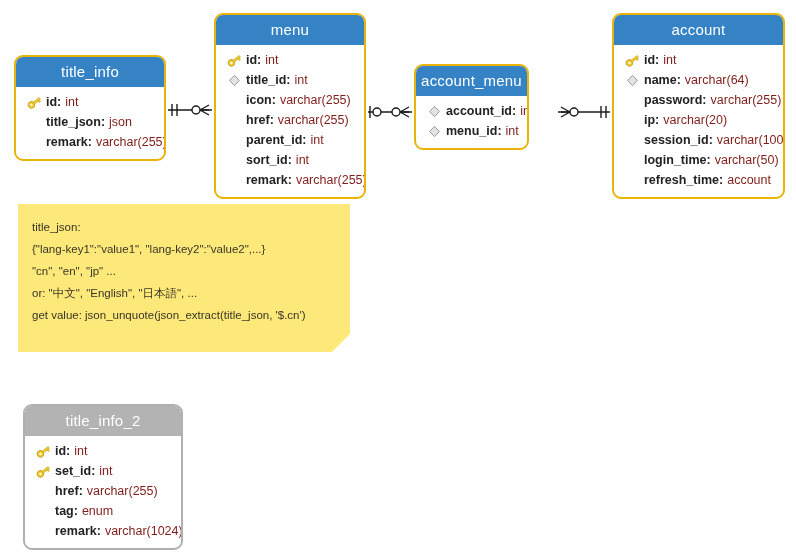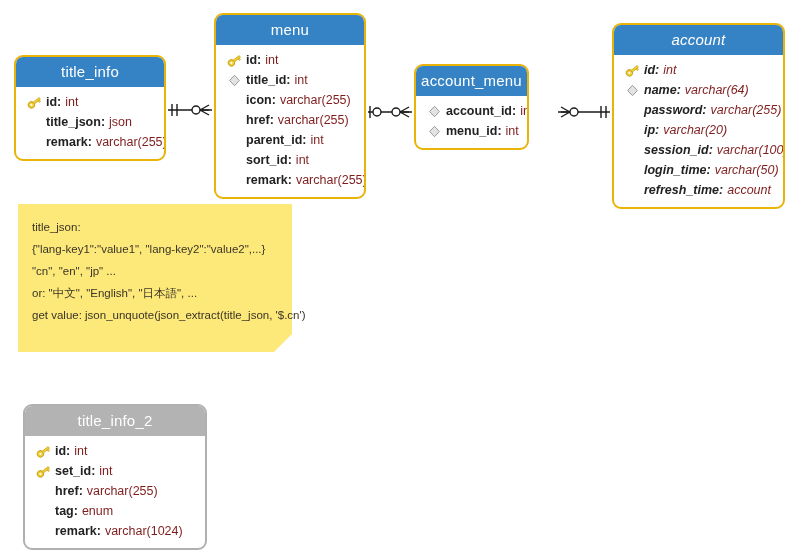--- a/index.html
+++ b/index.html
@@ -253,21 +253,21 @@
             <svg width="13" height="13" viewBox="0 0 13 13">
               <polygon points="6.5,1.3 11.4,6.5 6.5,11.7 1.6,6.5" fill="#e3e3e3" stroke="#9a9a9a" stroke-width="1"></polygon>
             </svg>
           </span>
           <span class="field-name">menu_id</span>
           <span class="field-sep">:</span>
           <span class="field-type">int</span>
         </div>
       </div>
     </div>
-    <div class="entity blue" style="left: 612px; top: 23px; width: 173px; font-style: italic;">
+    <div class="entity blue" style="left: 612px; top: 13px; width: 173px;">
       <div class="entity-title">account</div>
       <div class="entity-body">
         <div class="field-row">
           <span class="field-icon">
             <svg width="15" height="13" viewBox="0 0 15 13">
               <g transform="rotate(-38 7.5 6.5)">
                 <circle cx="3.6" cy="6.5" r="3.1" fill="#f4cf34" stroke="#c8a520" stroke-width="1"></circle>
                 <circle cx="3.6" cy="6.5" r="1.1" fill="#ffffff"></circle>
                 <rect x="6.2" y="5.5" width="8" height="2.1" fill="#f4cf34" stroke="#c8a520" stroke-width=".7"></rect>
                 <rect x="11.2" y="7.3" width="1.6" height="2.2" fill="#f4cf34" stroke="#c8a520" stroke-width=".6"></rect>
@@ -313,21 +313,21 @@
           <span class="field-type">varchar(50)</span>
         </div>
         <div class="field-row">
           <span class="field-icon"></span>
           <span class="field-name">refresh_time</span>
           <span class="field-sep">:</span>
           <span class="field-type">account</span>
         </div>
       </div>
     </div>
-    <div class="entity gray" style="left: 23px; top: 404px; width: 184px;">
+    <div class="entity gray" style="left: 23px; top: 404px; width: 160px;">
       <div class="entity-title">title_info_2</div>
       <div class="entity-body">
         <div class="field-row">
           <span class="field-icon">
             <svg width="15" height="13" viewBox="0 0 15 13">
               <g transform="rotate(-38 7.5 6.5)">
                 <circle cx="3.6" cy="6.5" r="3.1" fill="#f4cf34" stroke="#c8a520" stroke-width="1"></circle>
                 <circle cx="3.6" cy="6.5" r="1.1" fill="#ffffff"></circle>
                 <rect x="6.2" y="5.5" width="8" height="2.1" fill="#f4cf34" stroke="#c8a520" stroke-width=".7"></rect>
                 <rect x="11.2" y="7.3" width="1.6" height="2.2" fill="#f4cf34" stroke="#c8a520" stroke-width=".6"></rect>
@@ -368,21 +368,21 @@
         <div class="field-row">
           <span class="field-icon"></span>
           <span class="field-name">remark</span>
           <span class="field-sep">:</span>
           <span class="field-type">varchar(1024)</span>
         </div>
       </div>
     </div>
   </div>
 
-<div class="note" id="note-box" style="left: 18px; top: 204px; width: 274px; height: 148px;">
+<div class="note" id="note-box" style="left: 18px; top: 204px; width: 332px; height: 148px;">
   <div id="note-lines">
       <div class="note-line">title_json:</div>
       <div class="note-line">{"lang-key1":"value1", "lang-key2":"value2",...}</div>
       <div class="note-line">"cn", "en", "jp" ...</div>
       <div class="note-line">or: "中文", "English", "日本語", ...</div>
       <div class="note-line">get value: json_unquote(json_extract(title_json, '$.cn')</div>
     </div>
   <div class="note-fold"></div>
 </div>
 

